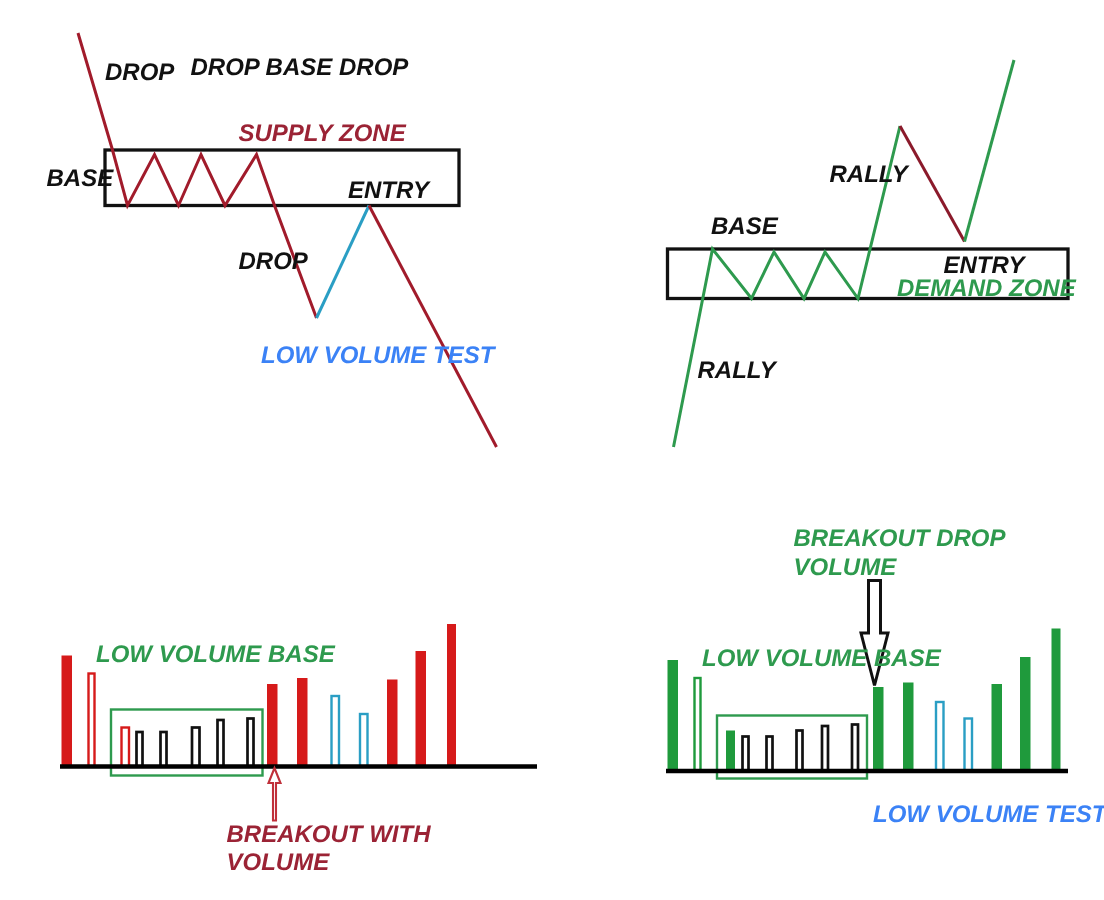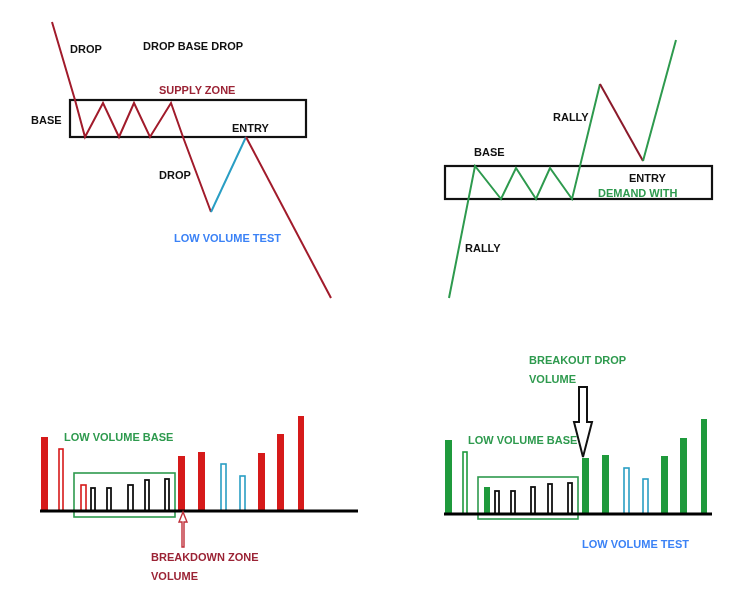--- a/index.html
+++ b/index.html
@@ -1,18 +1,18 @@
 <!DOCTYPE html>
 <html><head>
 <meta charset="utf-8">
 <style>
   html, body { margin:0; padding:0; background:#ffffff; }
   body { width:736px; height:600px; position:relative; overflow:hidden; font-family:"Liberation Sans", sans-serif; }
   svg { position:absolute; left:0; top:0; }
-  .lbl { position:absolute; font-family:"Liberation Sans", sans-serif; font-weight:bold; font-size:11px; white-space:nowrap; line-height:14px; }
+  .lbl { position:absolute; font-family:"Liberation Sans", sans-serif; font-weight:bold; font-size:16px; white-space:nowrap; line-height:14px;font-style:italic; }
   .dark { color:#111111; }
   .red { color:#9b2335;text-align:center; }
   .green { color:#2e9a4e; }
   .blue { color:#3b82f6; }
 </style>
 </head>
 <body>
 
 <svg width="736" height="600" viewBox="0 0 736 600">
 
@@ -74,33 +74,33 @@
     <rect x="701" y="419" width="6" height="95" fill="#1f9a3c"></rect>
     <line x1="444" y1="514" x2="712" y2="514" stroke="#000" stroke-width="3"></line>
 
     <g fill="none" stroke="#111" stroke-width="2">
       <polygon points="579,387 587,387 587,422 592,422 583,457 574,422 579,422"></polygon>
     </g>
   </g>
 </svg>
 
 <div class="lbl dark" style="left:70px;top:42px;">DROP</div>
-<div class="lbl dark" style="left:143px;top:39px;">DROP BASE DROP</div>
+<div class="lbl dark" style="left:127px;top:39px;">DROP BASE DROP</div>
 <div class="lbl red" style="left:159px;top:83px;">SUPPLY ZONE</div>
 <div class="lbl dark" style="left:31px;top:113px;">BASE</div>
 <div class="lbl dark" style="left:232px;top:121px;">ENTRY</div>
 <div class="lbl dark" style="left:159px;top:168px;">DROP</div>
 <div class="lbl blue" style="left:174px;top:231px;">LOW VOLUME TEST</div>
 
 <div class="lbl dark" style="left:553px;top:110px;">RALLY</div>
 <div class="lbl dark" style="left:474px;top:145px;">BASE</div>
 <div class="lbl dark" style="left:629px;top:171px;">ENTRY</div>
-<div class="lbl green" style="left:598px;top:186px;">DEMAND WITH</div>
+<div class="lbl green" style="left:598px;top:186px;">DEMAND ZONE</div>
 <div class="lbl dark" style="left:465px;top:241px;">RALLY</div>
 
 <div class="lbl green" style="left:64px;top:430px;">LOW VOLUME BASE</div>
-<div class="lbl red" style="left:151px;top:550px;">BREAKDOWN  ZONE</div>
+<div class="lbl red" style="left:151px;top:550px;">BREAKOUT  WITH</div>
 <div class="lbl red" style="left:151px;top:569px;">VOLUME</div>
 
 <div class="lbl green" style="left:529px;top:353px;">BREAKOUT DROP</div>
 <div class="lbl green" style="left:529px;top:372px;">VOLUME</div>
 <div class="lbl green" style="left:468px;top:433px;">LOW VOLUME BASE</div>
 <div class="lbl blue" style="left:582px;top:537px;">LOW VOLUME TEST</div>
 
 </body></html>

